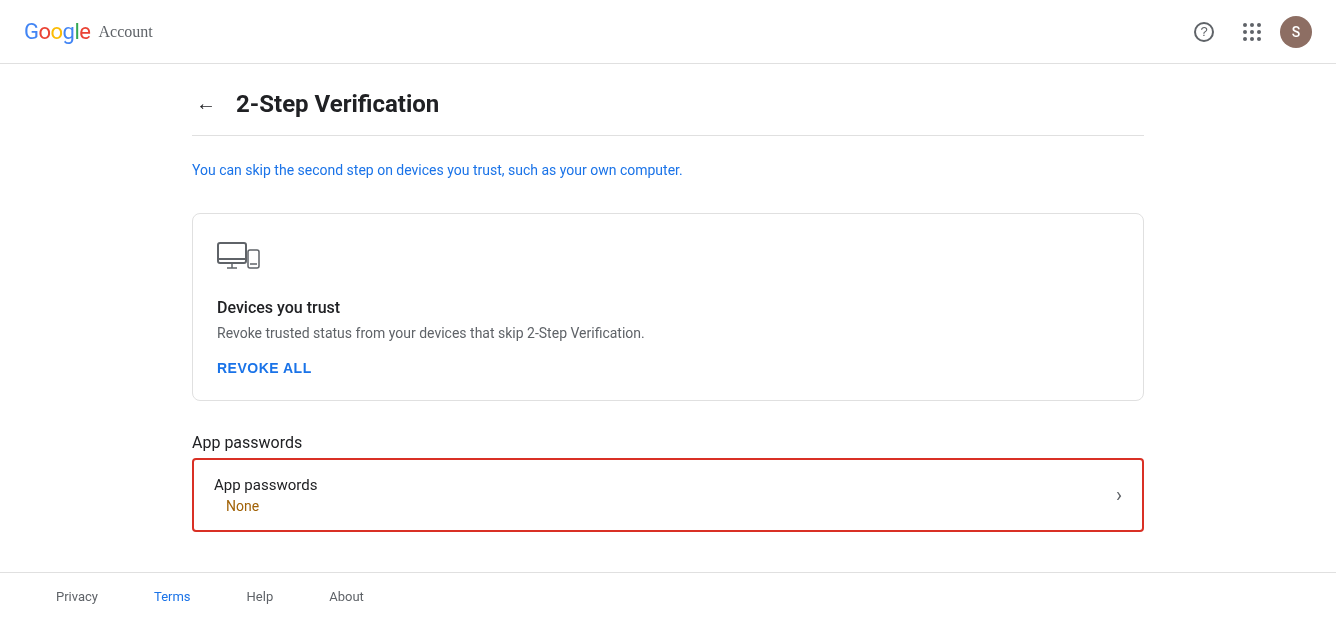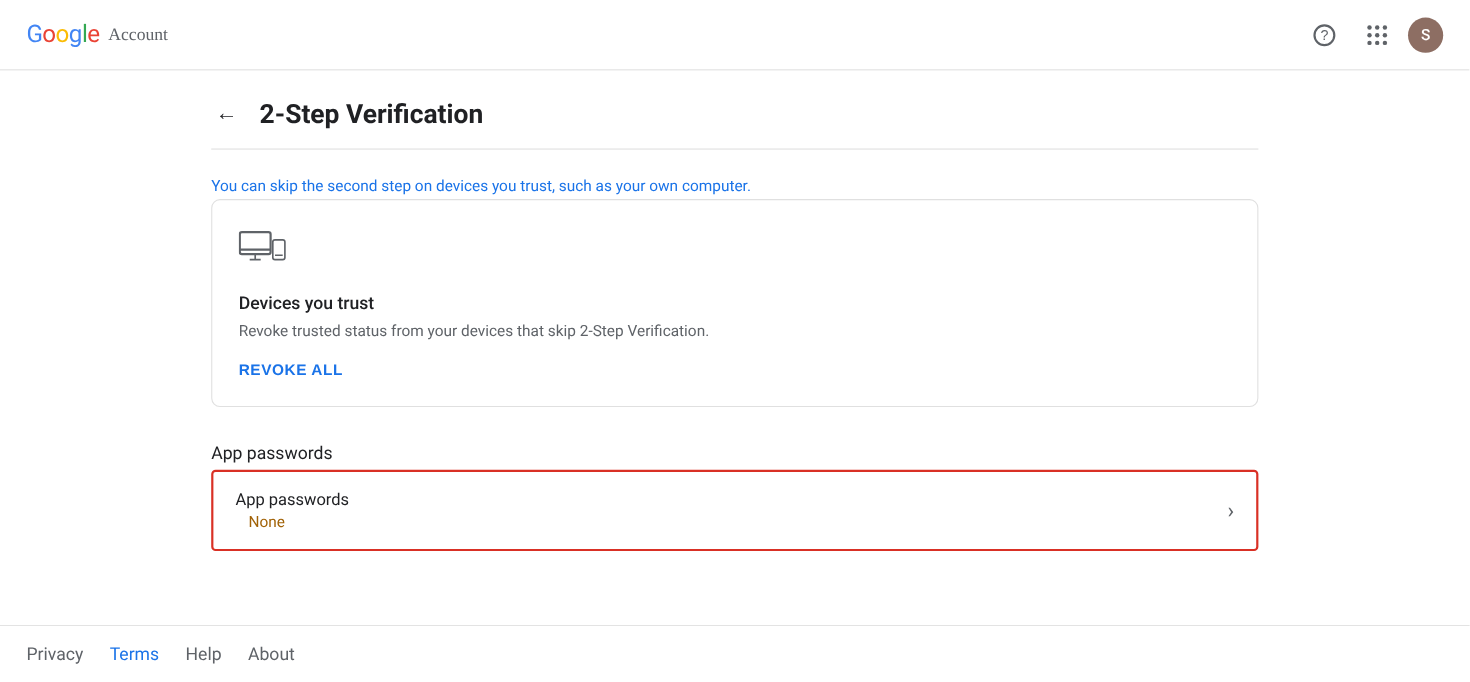--- a/index.html
+++ b/index.html
@@ -109,21 +109,21 @@
     
     .section-title {
       font-size: 16px;
       font-weight: 400;
       color: #202124;
       margin-bottom: 6px;
     }
     .section-subtitle {
       font-size: 14px;
       color: #1a73e8;
-      margin-bottom: 0;
+      margin-bottom: 32px;
       line-height: 1.5;
     }
 
     
     .card {
       border: 1px solid #e0e0e0;
       border-radius: 8px;
       padding: 24px;
       margin-bottom: 32px;
       display: flex;
@@ -200,23 +200,24 @@
       gap: 24px;
       padding: 16px 24px;
       border-top: 1px solid #e0e0e0;
       position: fixed;
       bottom: 0;
       left: 0;
       right: 0;
       background: #fff;
     }
     .footer a {
-      font-size: 16px;
+      font-size: 13px;
       color: #5f6368;
       text-decoration: none;
+      margin-left: 32px;
     }
     .footer .terms { color: #1a73e8; }
 
     
     .grid-icon {
       display: grid;
       grid-template-columns: repeat(3, 4px);
       grid-template-rows: repeat(3, 4px);
       gap: 3px;
     }

